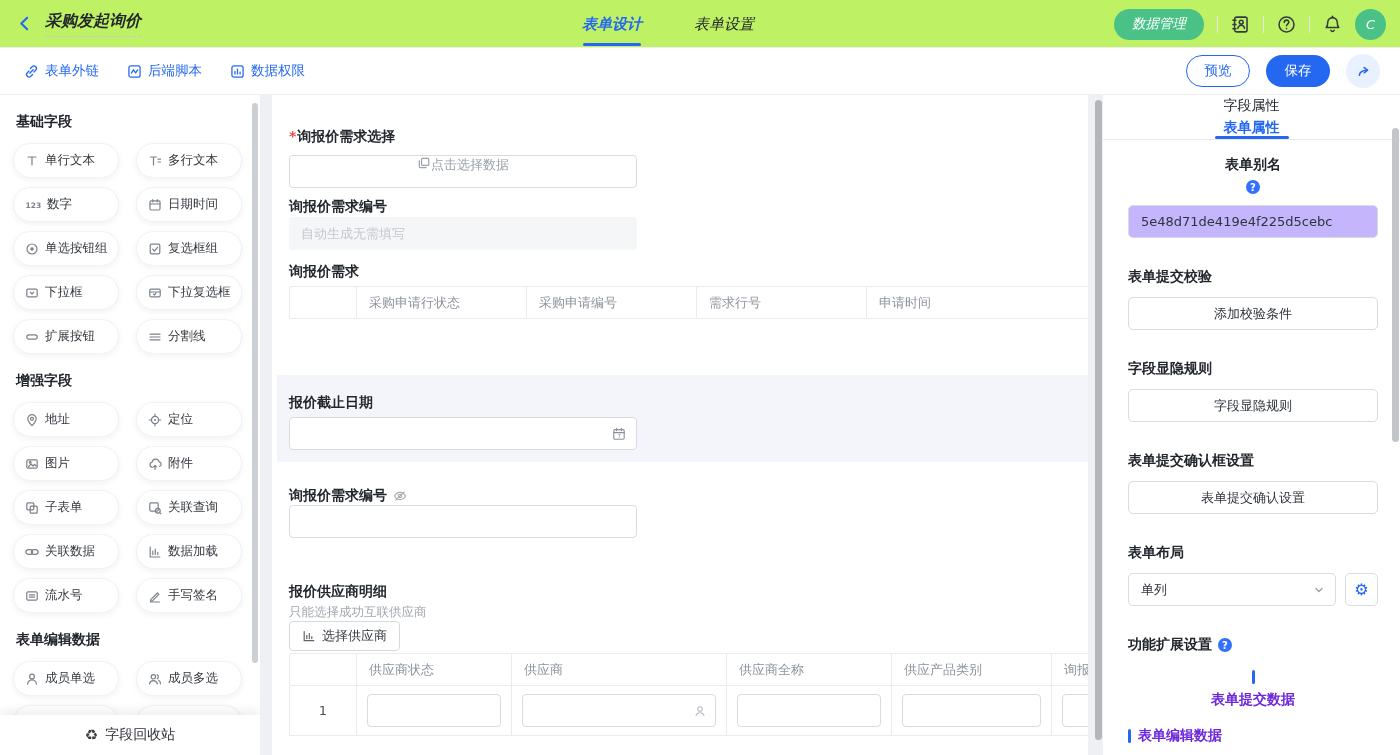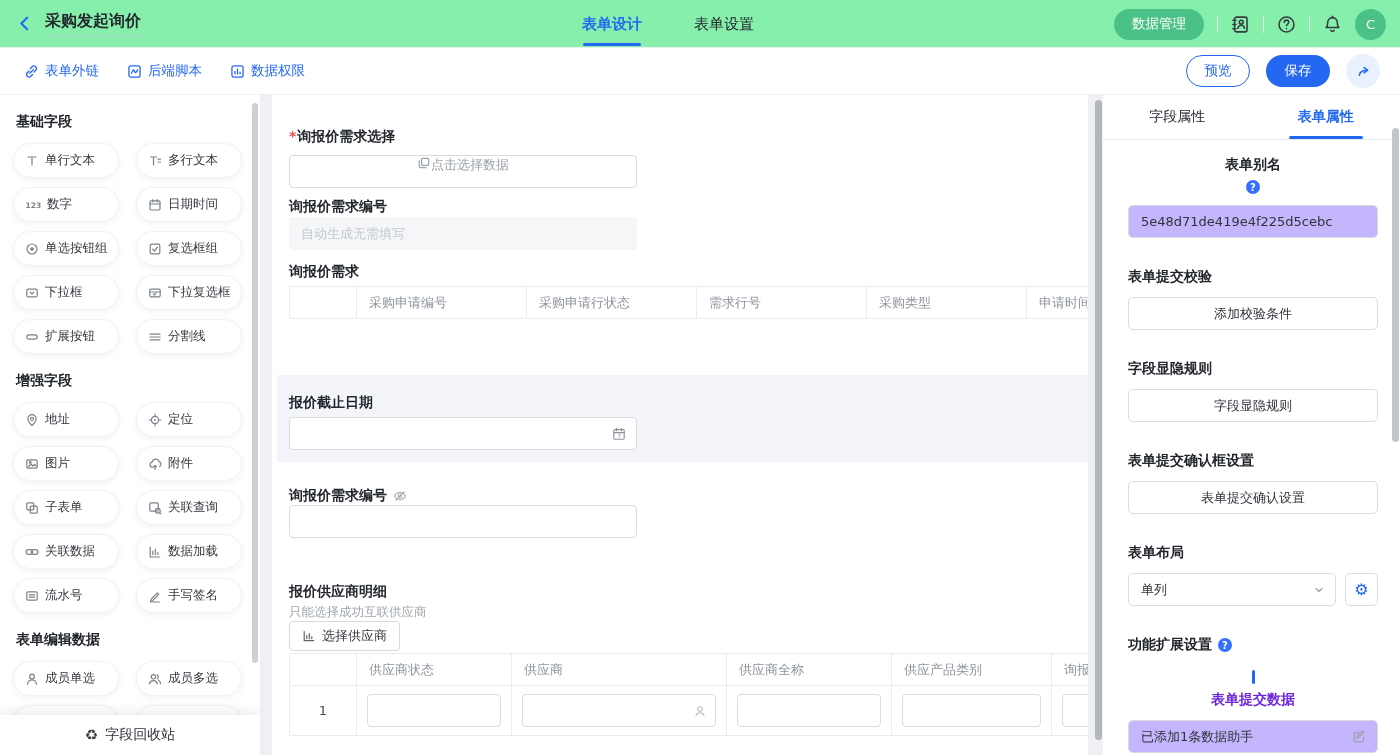--- a/index.html
+++ b/index.html
@@ -2,22 +2,22 @@
 <html><head>
 <meta charset="utf-8">
 <style>
   * { margin:0; padding:0; box-sizing:border-box; }
   html,body { width:1400px; height:755px; overflow:hidden;
     font-family:"DejaVu Sans","Liberation Sans",sans-serif; background:#eef0f4; color:#1f2329; }
   svg { display:block; }
   .ic { flex:0 0 auto; }
 
   
-  .header { position:absolute; top:0; left:0; right:0; height:48px; background:#86efac;
-    border-bottom:1px solid #eceef1; display:flex; align-items:center; z-index:30; }
+  .header { position:absolute; top:0; left:0; right:0; height:48px; background:#bef264;
+    border-bottom:1px solid #eceef1; display:flex; align-items:center; z-index:30;font-style:italic; }
   .back { margin-left:16px; color:#2468f2; cursor:pointer; }
   .doc-title { margin-left:12px; font-size:16px; font-weight:600; color:#23272e;
     border-bottom:1px dashed #c6cad0; padding-bottom:4px; }
   .hdr-tabs { position:absolute; left:578px; top:0; height:48px; display:flex; gap:44px; }
   .hdr-tab { position:relative; display:flex; align-items:center; height:48px; font-size:15px;
     color:#23272e; cursor:pointer; padding:0 4px; }
   .hdr-tab.active { color:#2468f2; font-weight:600; }
   .hdr-tab.active::after { content:""; position:absolute; left:50%; transform:translateX(-50%);
     bottom:2px; width:58px; height:3px; border-radius:2px; background:#2468f2; }
   .hdr-right { position:absolute; right:14px; top:0; height:48px; display:flex; align-items:center; gap:13px; }
@@ -81,21 +81,21 @@
   .cell-input { position:absolute; top:8px; left:10px; right:10px; height:33px; border:1px solid #d8dbe0;
     border-radius:4px; background:#fff; display:flex; align-items:center; justify-content:flex-end; padding-right:8px; color:#b9bec5; }
   .hint { position:absolute; left:17px; font-size:12.5px; color:#a0a6ae; }
   .sup-btn { position:absolute; left:17px; height:30px; padding:0 12px; border:1px solid #d6d9de; border-radius:4px;
     background:#fff; display:flex; align-items:center; gap:6px; font-size:13px; color:#34383e; cursor:pointer; }
   .sup-btn .ic { color:#5f656d; }
   .eye { color:#a6acb4; }
 
   
   .panel { position:absolute; top:95px; right:0; bottom:0; width:297px; background:#fff; z-index:10; }
-  .p-tabs { display:flex; height:45px; border-bottom:1px solid #e8eaee; }
+  .p-tabs { display:flex; height:45px; border-bottom:1px solid #e8eaee;flex-direction:column; }
   .p-tab { flex:1; display:flex; align-items:center; justify-content:center; font-size:14px;
     color:#23272e; cursor:pointer; position:relative; }
   .p-tab.active { color:#2468f2; font-weight:600; }
   .p-tab.active::after { content:""; position:absolute; bottom:0; left:50%; transform:translateX(-50%);
     width:74px; height:3px; border-radius:2px; background:#2468f2; }
   .p-body { padding:0 22px 0 25px; }
   .p-label { font-size:14px; font-weight:700; color:#22262c; display:flex; align-items:center; gap:6px; }
   .qmark { width:14px; height:14px; border-radius:50%; background:#3370ff; color:#fff; font-size:10px;
     font-weight:700; display:inline-flex; align-items:center; justify-content:center; cursor:pointer; }
   .qmark::after { content:"?"; }
@@ -443,24 +443,23 @@
       <span>点击选择数据</span>
     </div>
 
     <div class="f-label" style="top:103px">询报价需求编号</div>
     <div class="dis-input" style="top:122px">自动生成无需填写</div>
 
     <div class="f-label" style="top:168px">询报价需求</div>
     <div class="dtable" style="top:191px;width:1000px">
       <div class="dt-head">
         <div class="dt-hcell" style="width:66px"></div>
+        <div class="dt-hcell" style="width:170px">采购申请行状态</div>
         <div class="dt-hcell" style="width:170px">采购申请编号</div>
-        <div class="dt-hcell" style="width:170px">采购申请行状态</div>
         <div class="dt-hcell" style="width:170px">需求行号</div>
-        <div class="dt-hcell" style="width:160px">采购类型</div>
         <div class="dt-hcell" style="flex:1">申请时间</div>
       </div>
     </div>
 
     <div class="f-label" style="top:299px">报价截止日期</div>
     <div class="inbox date-box" style="top:322px">
       <span class="ic">
           <svg width="14" height="14" viewBox="0 0 14 14" fill="none" stroke="currentColor" stroke-width="1.1" stroke-linecap="round">
             <rect x="1.8" y="2.6" width="10.4" height="9.6" rx="1.2"></rect>
             <path d="M4.6 1.4v2.4M9.4 1.4v2.4M1.8 5.6h10.4"></path>
@@ -570,29 +569,20 @@
 
     <div class="p-label mt30">
       <span>功能扩展设置</span>
       <span class="qmark"></span>
     </div>
 
     <div class="sub-label mt16">
       <span class="blue-bar"></span>
       <span>表单提交数据</span>
     </div>
-    <div class="p-input value-row mt12">
-      <span>已添加1条数据助手</span>
-      <span class="ic" style="color:#9aa1aa">
-          <svg width="15" height="15" viewBox="0 0 14 14" fill="none" stroke="currentColor" stroke-width="1.1" stroke-linecap="round" stroke-linejoin="round">
-            <path d="M6.4 3.3H3.5A1.5 1.5 0 0 0 2 4.8v5.7A1.5 1.5 0 0 0 3.5 12h5.7a1.5 1.5 0 0 0 1.5-1.5V7.6"></path>
-            <path d="M5.6 8.4 11 3l-1.2-1.2-5.4 5.4-.4 1.6z"></path>
-          </svg>
-        </span>
-    </div>
 
     <div class="sub-label mt22">
       <span class="blue-bar"></span>
       <span>表单编辑数据</span>
     </div>
 
   </div>
   <div class="p-scroll"></div>
 </div>
 

